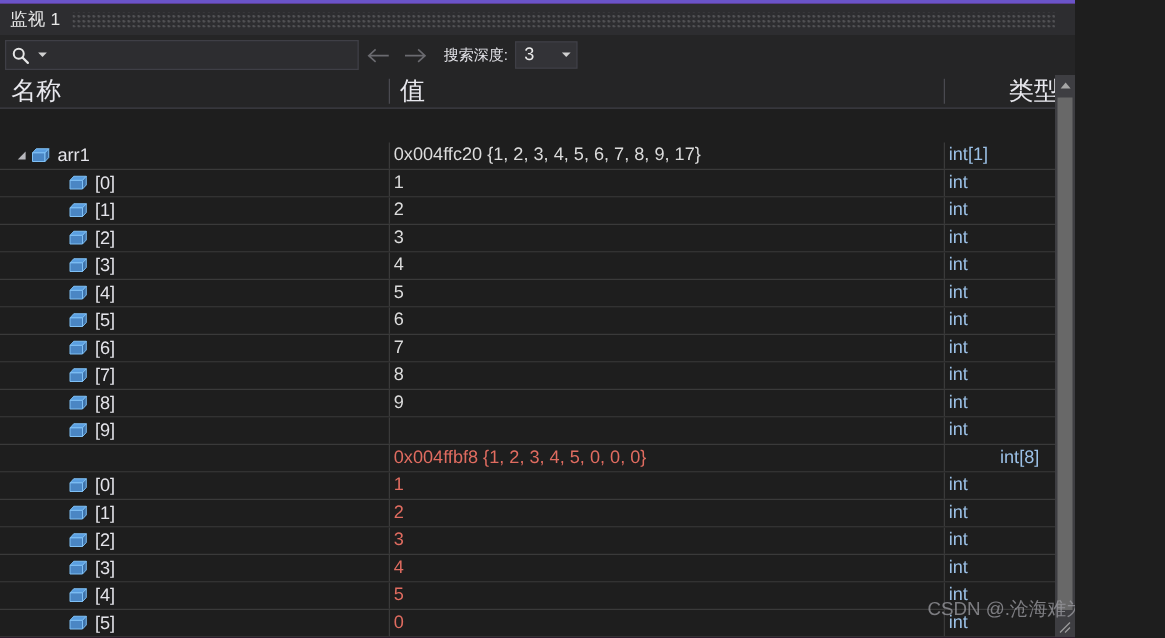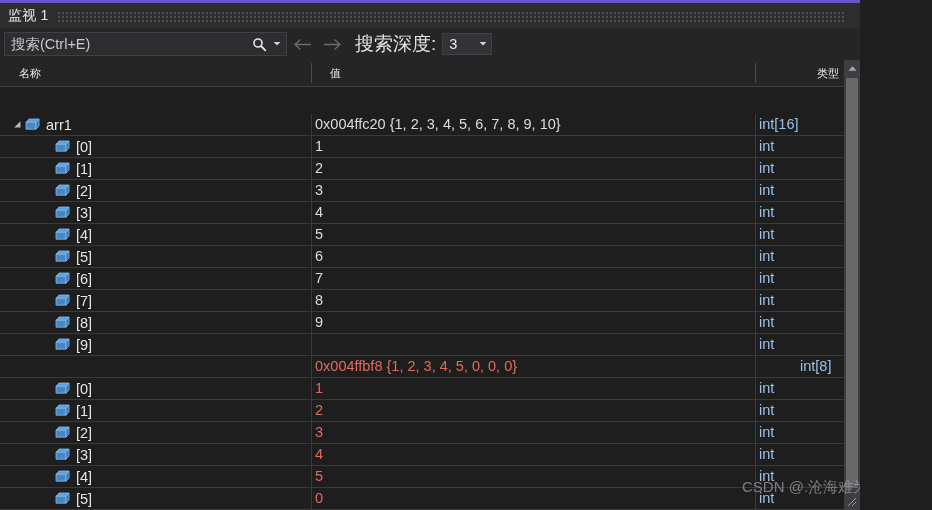--- a/index.html
+++ b/index.html
@@ -23,29 +23,29 @@
   .tb-btn{width:26px;height:25px;display:flex;align-items:center;justify-content:center;color:#d4d4d4;}
   .tb-btn svg{display:block;}
 
   
   .toolbar{position:absolute;left:0;top:28px;width:932px;height:32px;background:#252526;display:flex;align-items:center;}
   .searchbox{position:relative;margin-left:4px;width:283px;height:24px;background:#2d2d30;border:1px solid #3f3f46;display:flex;align-items:center;box-sizing:border-box;}
   .search-ph{flex:1;color:#c8c8d0;font-size:14.5px;padding-left:6px;white-space:nowrap;}
   .search-ico{width:22px;display:flex;align-items:center;justify-content:center;color:#e6e6e6;}
   .search-caret{width:13px;display:flex;align-items:center;justify-content:center;color:#d0d0d0;padding-right:3px;}
   .nav-arrow{width:30px;height:26px;display:flex;align-items:center;justify-content:center;color:#6b6b70;font-size:19px;}
-  .depth-label{color:#e3e3e8;font-size:19px;margin-left:8px;white-space:nowrap;}
+  .depth-label{color:#e3e3e8;font-size:12px;margin-left:8px;white-space:nowrap;}
   .depth-combo{margin-left:6px;width:50px;height:22px;background:#333337;border:1px solid #3f3f46;display:flex;align-items:center;box-sizing:border-box;}
   .depth-val{flex:1;color:#eaeaea;font-size:14.5px;padding-left:6px;}
   .depth-caret{width:16px;display:flex;align-items:center;justify-content:center;color:#d0d0d0;}
 
   
   .grid{position:absolute;left:0;top:60px;width:932px;height:450px;background:#1e1e1e;overflow:hidden;}
   .hdr{position:relative;height:26px;background:#252526;border-bottom:1px solid #3f3f46;}
-  .hdr .cell{position:absolute;top:0;height:26px;line-height:26px;color:#e9e9ef;font-size:11px;padding-left:19px;box-sizing:border-box;}
+  .hdr .cell{position:absolute;top:0;height:26px;line-height:26px;color:#e9e9ef;font-size:20px;padding-left:9px;box-sizing:border-box;}
   .hdr .sep{position:absolute;top:3px;height:20px;width:1px;background:#4a4a50;}
 
   .rows{position:absolute;left:0;top:26px;right:0;bottom:0;margin-top:28px;}
   .row{position:relative;height:21px;border-bottom:1px solid #3a3a3a;background:#1e1e1e;}
   .row .vsep{position:absolute;top:0;height:21px;width:1px;background:#3a3a3a;}
   .c-name{position:absolute;left:0;top:0;height:21px;display:flex;align-items:center;}
   .c-val{position:absolute;top:0;height:21px;line-height:21px;font-size:14.5px;white-space:nowrap;overflow:hidden;}
   .c-type{position:absolute;top:0;height:21px;line-height:21px;font-size:14.5px;white-space:nowrap;overflow:hidden;}
 
   .expander{width:14px;height:21px;display:flex;align-items:center;justify-content:center;}
@@ -91,21 +91,20 @@
     <div class="tb-btn">
       <svg width="12" height="12" viewBox="0 0 12 12">
         <path d="M1.3 1.3 L10.7 10.7 M10.7 1.3 L1.3 10.7" stroke="#e0e0e0" stroke-width="1.4" fill="none"></path>
       </svg>
     </div>
   </div>
 
   <div class="toolbar">
 
     <div class="searchbox">
-      <div class="search-ph">搜索(Ctrl+E)</div>
       <div class="search-ico">
         <svg width="15" height="15" viewBox="0 0 15 15">
           <circle cx="6" cy="6" r="4" stroke="#e6e6e6" stroke-width="1.6" fill="none"></circle>
           <path d="M9 9 L13.3 13.3" stroke="#e6e6e6" stroke-width="1.8" fill="none" stroke-linecap="round"></path>
         </svg>
       </div>
       <div class="search-caret">
         <svg width="8" height="6" viewBox="0 0 8 6">
             <path d="M0.5 1 L4 4.6 L7.5 1 Z" fill="#d0d0d0"></path>
           </svg>
@@ -153,22 +152,22 @@
             </div>
             <div class="cube">
               <svg width="15" height="13" viewBox="0 0 15 13">
                 <path d="M4 1 L14 1 L11 4.3 L1 4.3 Z" fill="#5a9ee0" stroke="#7fc0f5" stroke-width="0.8" stroke-linejoin="round"></path>
                 <path d="M1 4.3 L11 4.3 L11 11.2 L1 11.2 Z" fill="#4a86c4" stroke="#7fc0f5" stroke-width="0.8" stroke-linejoin="round"></path>
                 <path d="M11 4.3 L14 1 L14 8 L11 11.2 Z" fill="#3f73ab" stroke="#7fc0f5" stroke-width="0.8" stroke-linejoin="round"></path>
               </svg>
             </div>
             <div class="nm">arr1</div>
           </div>
-          <div class="c-val v-norm" style="left: 315px; width: 436px;">0x004ffc20 {1, 2, 3, 4, 5, 6, 7, 8, 9, 10}</div>
-          <div class="c-type t-norm" style="left: 759px; width: 153px;">int[16]</div>
+          <div class="c-val v-norm" style="left: 315px; width: 436px;">0x004ffc20 {1, 2, 3, 4, 5, 6, 7, 8, 9, 17}</div>
+          <div class="c-type t-norm" style="left: 759px; width: 153px;">int[1]</div>
           <div class="vsep" style="left: 311px;"></div>
           <div class="vsep" style="left: 755px;"></div>
         </div>
         <div class="row">
           <div class="c-name" style="left: 40px; width: 271px;">
             <div class="expander"></div>
             <div class="cube">
               <svg width="15" height="13" viewBox="0 0 15 13">
                 <path d="M4 1 L14 1 L11 4.3 L1 4.3 Z" fill="#5a9ee0" stroke="#7fc0f5" stroke-width="0.8" stroke-linejoin="round"></path>
                 <path d="M1 4.3 L11 4.3 L11 11.2 L1 11.2 Z" fill="#4a86c4" stroke="#7fc0f5" stroke-width="0.8" stroke-linejoin="round"></path>

